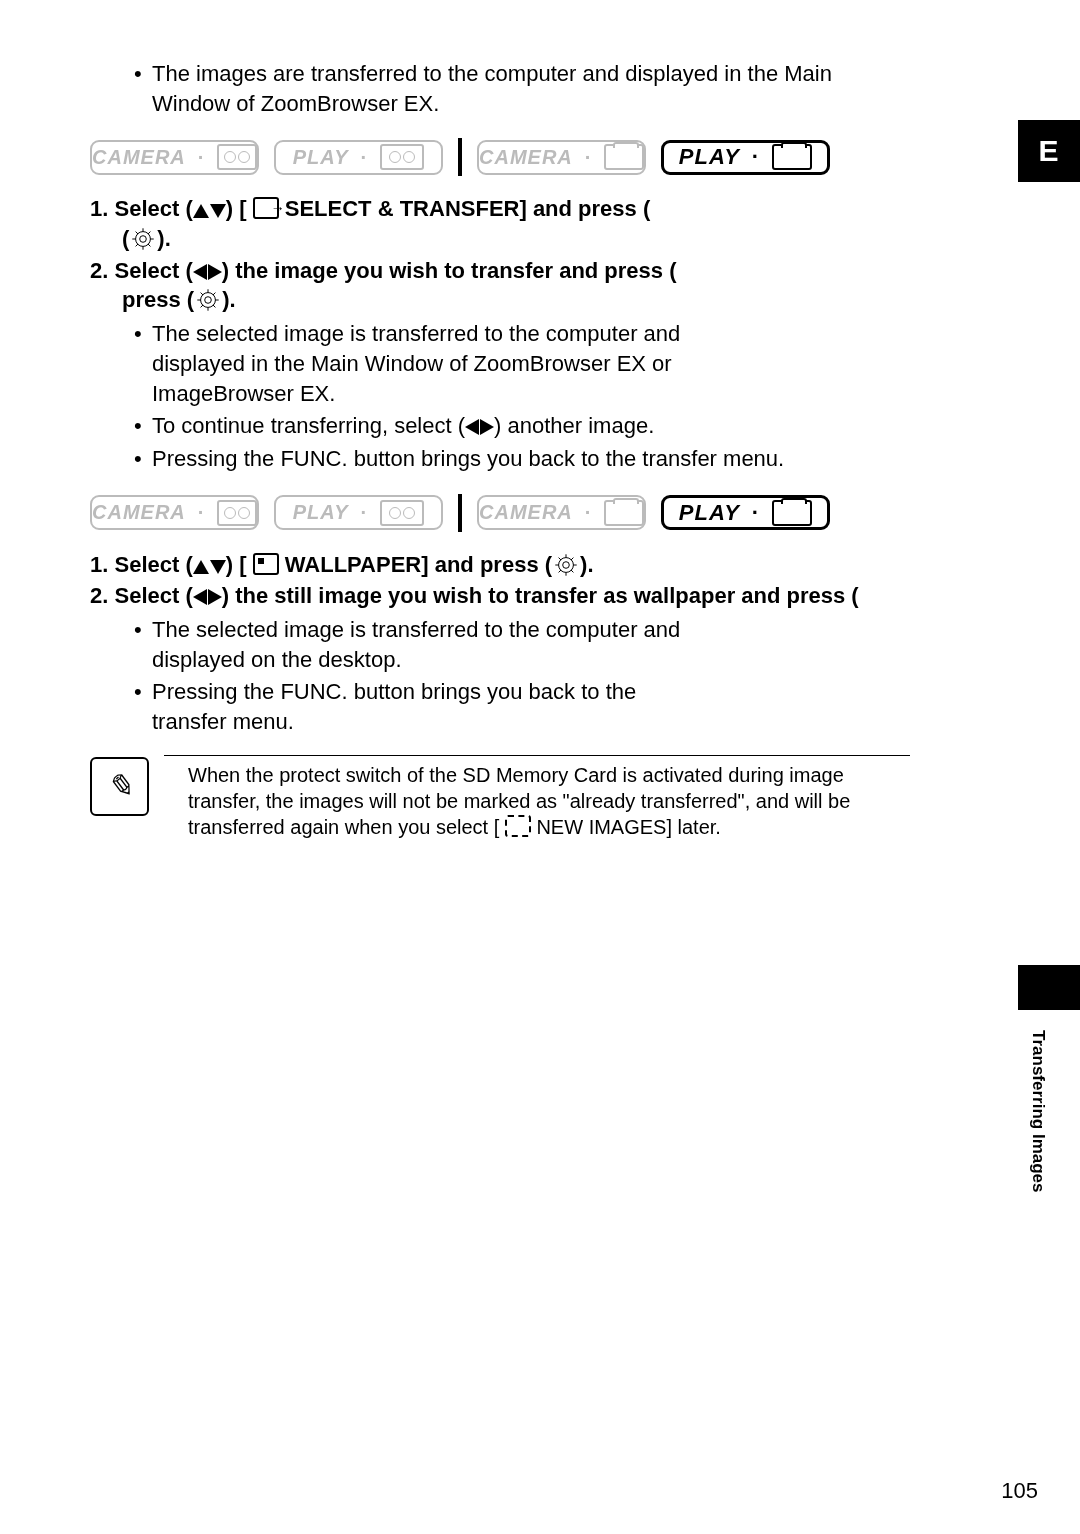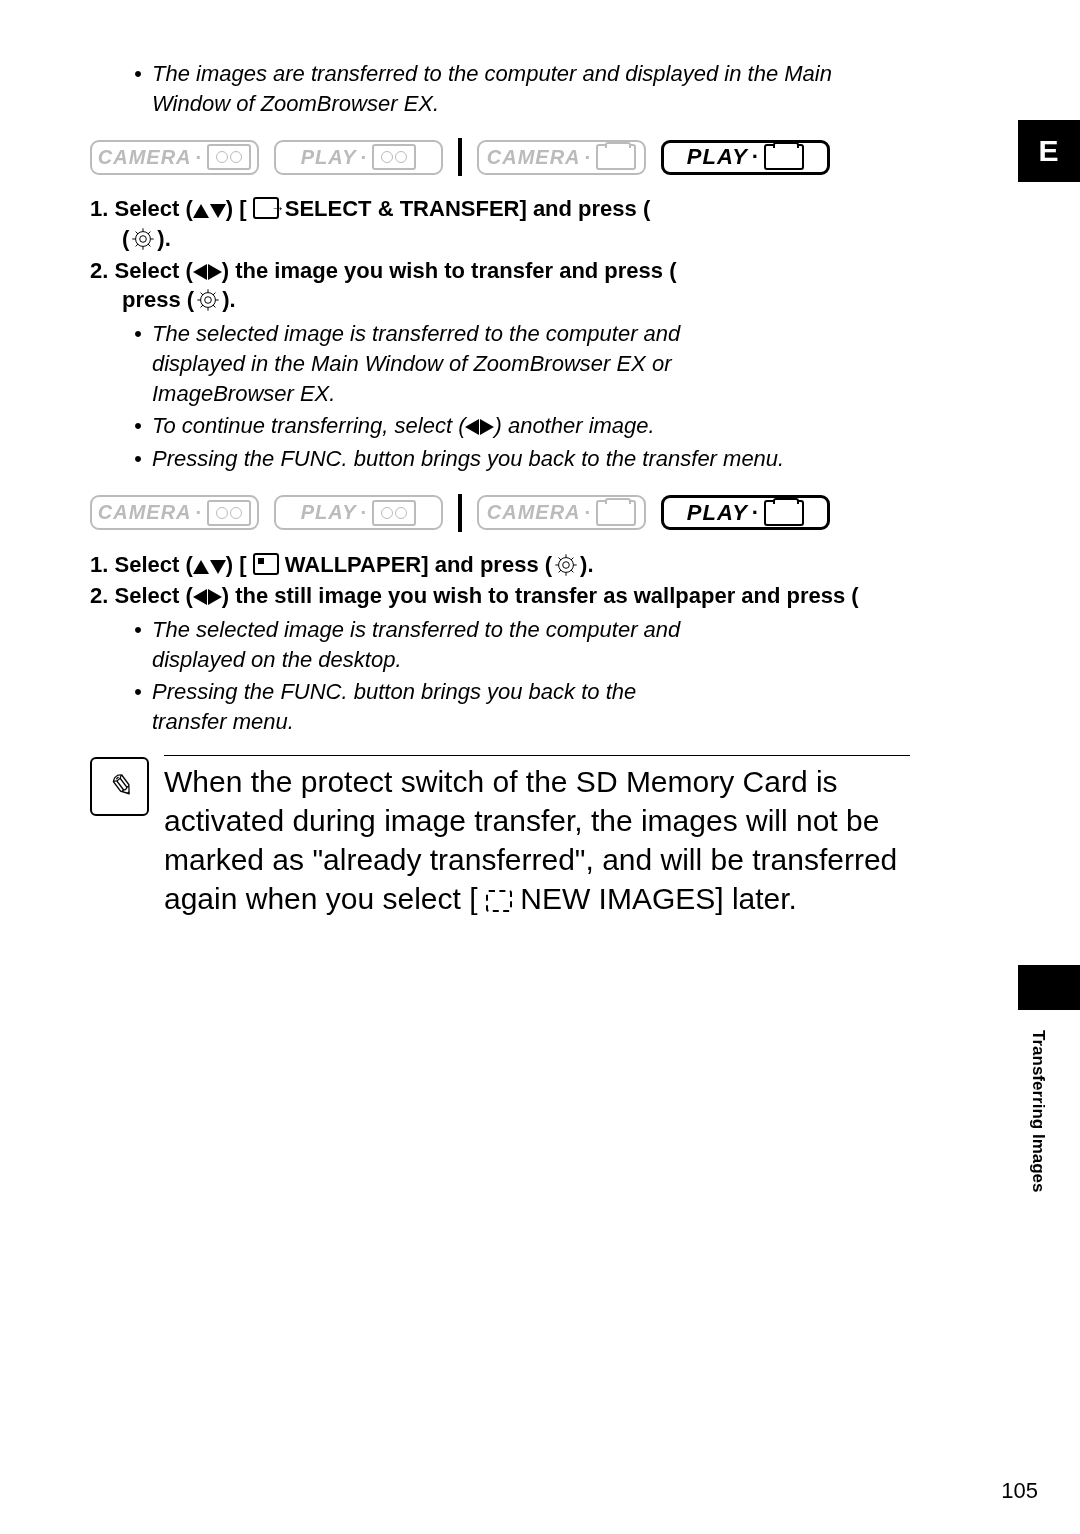--- a/index.html
+++ b/index.html
@@ -92,21 +92,21 @@
     margin: 20px 0 18px 0;
     align-items: center;
   }
   .mode-box, .mode-box-active {
     width: 169px;
     height: 35px;
     border-radius: 9px;
     display: flex;
     align-items: center;
     justify-content: center;
-    gap: 4px;
+    gap: 12px;
     font-family: Arial, Helvetica, sans-serif;
     font-style: italic;
     font-weight: bold;
     letter-spacing: 1px;
     box-sizing: border-box;
   }
   .mode-box {
     border: 2px solid #bbb;
     color: #bbb;
     font-size: 20px;
@@ -158,21 +158,20 @@
     padding-left: 00px;
   }
   .step-continue {
     padding-left: 32px;
   }
   ul.bullets {
     margin: 4px 16px 16px 0;
     padding-left: 62px;
     font-size: 22px;
     line-height: 1.35;
-    font-style: italic;
   }
   ul.bullets li {
     margin: 3px 0;
     list-style: none;
     position: relative;
   }
   ul.bullets li::before {
     content: '•';
     position: absolute;
     left: -18px;
@@ -229,21 +228,21 @@
     width:55px; height:55px; border:2px solid #000; border-radius:6px;
     display:flex; align-items:center; justify-content:center;
     font-size:32px; font-style:italic;
     flex-shrink:0;
     margin-top:2px;
   }
   .note-hr {
     border:none; border-top:1px solid #000; margin:0 0 6px 0;
   }
   .note-text {
-    font-size:30px; line-height:1.3;
+    font-size:20px; line-height:1.3;margin-left:24px;
   }
   .mini-wallpaper {
     display:inline-block;
     width:22px; height:18px;
     border:2px solid #000; border-radius:3px;
     vertical-align:-3px;
     position:relative;
   }
   .mini-wallpaper::after {
     content:''; position:absolute;

